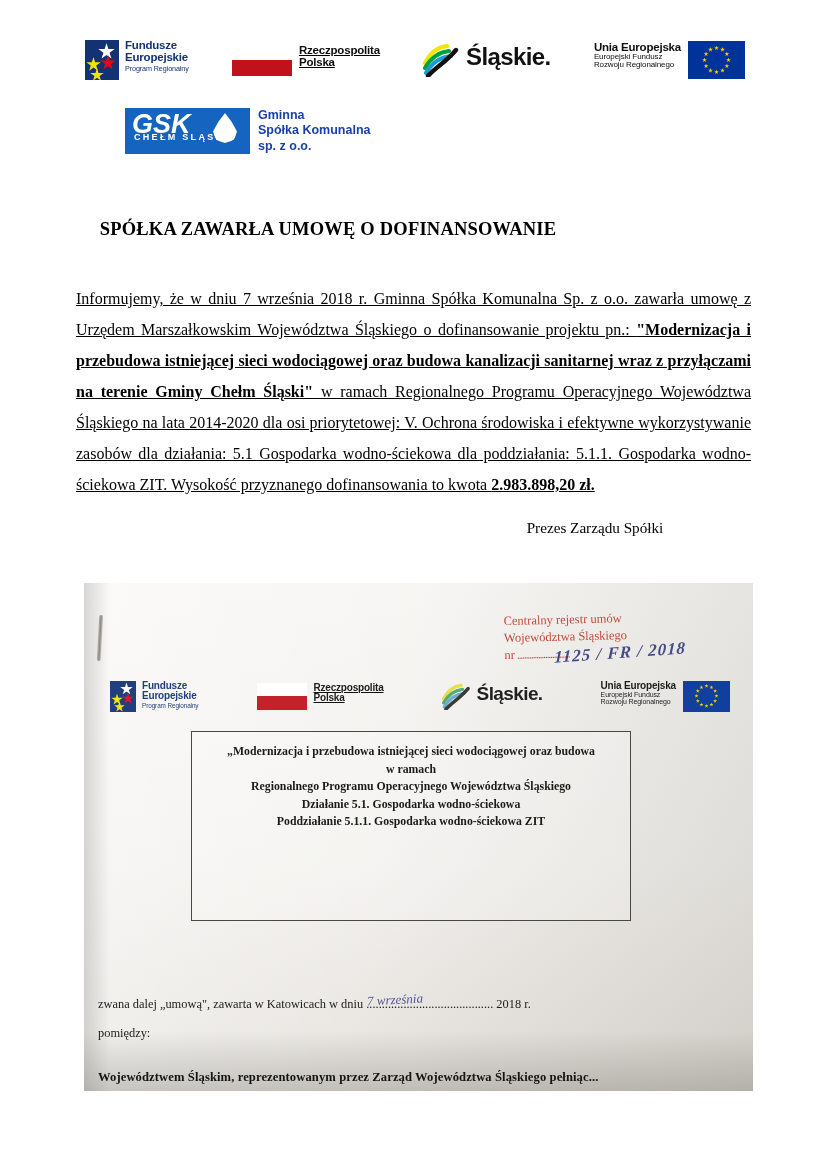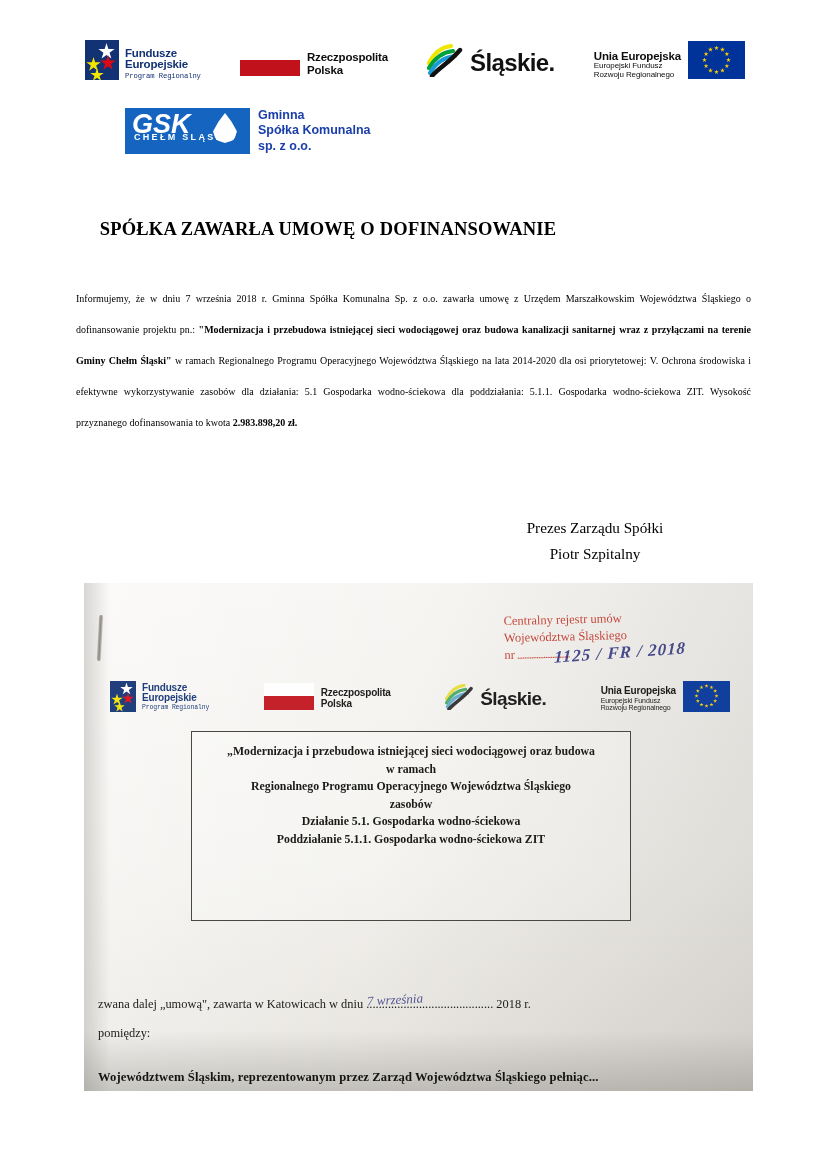--- a/index.html
+++ b/index.html
@@ -20,21 +20,21 @@
   .logo-bar {
     position: absolute;
     left: 85px;
     top: 20px;
     width: 660px;
     height: 56px;
     display: flex;
     align-items: center;
     justify-content: space-between;
   }
-  .logo-unit { display: flex; align-items: flex-end; margin-top: 24px; }
+  .logo-unit { display: flex; align-items: flex-start; margin-top: 24px; }
 
   
   .fe-mark {
     width: 34px; height: 40px;
     background: #123274;
     position: relative;
     overflow: hidden;
     flex: 0 0 auto;
   }
   .fe-star { position: absolute; }
@@ -45,35 +45,35 @@
   .fe-s2 { top: 17px; left: 1px; width: 15px; height: 15px; background: #f2e500; }
   .fe-s3 { top: 15px; left: 15px; width: 16px; height: 16px; background: #e30613; }
   .fe-s4 { top: 28px; left: 5px; width: 14px; height: 14px; background: #f2e500; }
   .fe-text { margin-left: 6px; line-height: 1.0; }
   .fe-l1, .fe-l2 {
     font-family: "Liberation Sans", sans-serif;
     font-weight: bold; font-size: 11.5px; color: #123274;
     letter-spacing: -0.2px;
   }
   .fe-l3 {
-    font-family: Liberation Mono, monospace;
+    font-family: Liberation Sans, sans-serif;
     font-size: 7.2px; color: #123274; margin-top: 2px;
     letter-spacing: -0.1px;
   }
 
   
   .pl-flag {
     width: 60px; height: 32px;
     background: #ffffff;
     border: 0;
     position: relative;
     flex: 0 0 auto;
   }
   .pl-flag .red { position: absolute; left:0; top: 16px; width: 60px; height: 16px; background: #c1121c; }
-  .pl-text { margin-left: 7px; line-height: 1.08; }
+  .pl-text { margin-left: 7px; line-height: 1.08; text-decoration: underline; }
   .pl-l1, .pl-l2 {
     font-family: "Liberation Sans", sans-serif;
     font-weight: bold; font-size: 11.5px; color: #0d0d0d;
     letter-spacing: -0.2px;
   }
 
   
   .sl-mark { width: 38px; height: 34px; position: relative; flex: 0 0 auto; }
   .sl-text {
     font-family: "Liberation Sans", sans-serif;
@@ -136,22 +136,23 @@
     text-align: center;
     font-family: "Liberation Serif", serif;
     font-weight: bold; font-size: 18.5px; letter-spacing: 0.2px;
   }
 
   
   .body-text {
     position: absolute; left: 76px; top: 283px; width: 675px;
     text-align: justify;
     font-family: "Liberation Serif", serif;
-    font-size: 10px;
+    font-size: 16px;
     line-height: 31px;
+    text-decoration: underline;
   }
   .body-text b { font-weight: bold; }
 
   
   .signature {
     position: absolute; left: 430px; top: 515px; width: 330px;
     text-align: center;
     font-family: "Liberation Serif", serif;
     font-size: 15.2px; line-height: 26px;
   }
@@ -357,21 +358,20 @@
 </div>
 
 <div class="doc-title">SPÓŁKA ZAWARŁA UMOWĘ O DOFINANSOWANIE</div>
 
 <div class="body-text">
   <span>Informujemy, że w dniu 7 września 2018 r. Gminna Spółka Komunalna Sp. z o.o. zawarła umowę z Urzędem Marszałkowskim Województwa Śląskiego o dofinansowanie projektu pn.: </span><b>"Modernizacja i przebudowa istniejącej sieci wodociągowej oraz budowa kanalizacji sanitarnej wraz z przyłączami na terenie Gminy Chełm Śląski"</b><span> w ramach Regionalnego Programu Operacyjnego Województwa Śląskiego na lata 2014-2020 dla osi priorytetowej: V. Ochrona środowiska i efektywne wykorzystywanie zasobów dla działania: 5.1 Gospodarka wodno-ściekowa dla poddziałania: 5.1.1. Gospodarka wodno-ściekowa ZIT. Wysokość przyznanego dofinansowania to kwota </span><b>2.983.898,20 zł.</b>
 </div>
 
 <div class="signature">
   <div>Prezes Zarządu Spółki</div>
-  <div>Piotr Szpitalny</div>
 </div>
 
 <div class="photo">
   <div class="photo-paper"></div>
   <div class="photo-shadow-l"></div>
   <div class="photo-shadow-b"></div>
   <div class="staple"></div>
 
   <div class="stamp">
     <div class="ln">Centralny rejestr umów</div>
@@ -441,21 +441,20 @@
           <div class="eu-star star-shape" style="width: 4.2px; height: 4.2px; left: 16.4px; top: 4.73975px;"></div>
         </div>
     </div>
   </div>
 
   <div class="p-frame">
     <div class="p-frame-inner">
       <div>„Modernizacja i przebudowa istniejącej sieci wodociągowej oraz budowa</div>
       <div>w ramach</div>
       <div>Regionalnego Programu Operacyjnego Województwa Śląskiego</div>
-      <div>zasobów</div>
       <div>Działanie 5.1. Gospodarka wodno-ściekowa</div>
       <div>Poddziałanie 5.1.1. Gospodarka wodno-ściekowa ZIT</div>
     </div>
   </div>
 
   <div class="p-line-1">zwana dalej „umową", zawarta w Katowicach w dniu ......................................... 2018 r.</div>
   <div class="p-hand-date">7 września</div>
   <div class="p-line-2">pomiędzy:</div>
   <div class="p-line-3">Województwem Śląskim, reprezentowanym przez Zarząd Województwa Śląskiego pełniąc...</div>
 </div>

